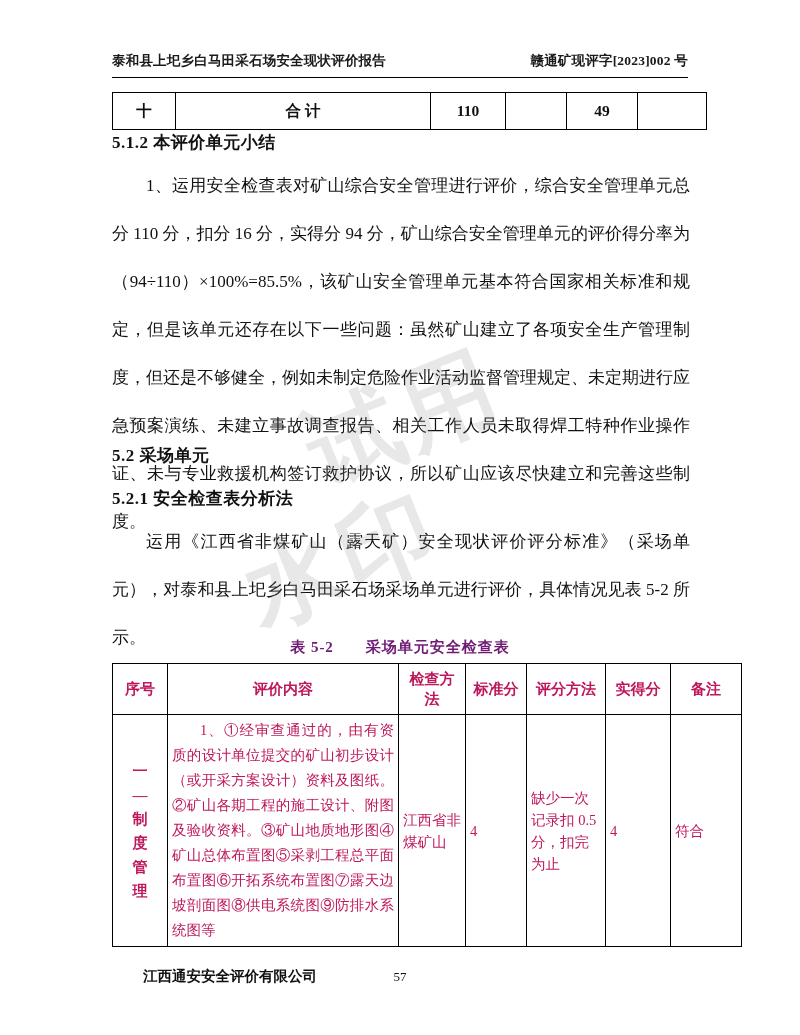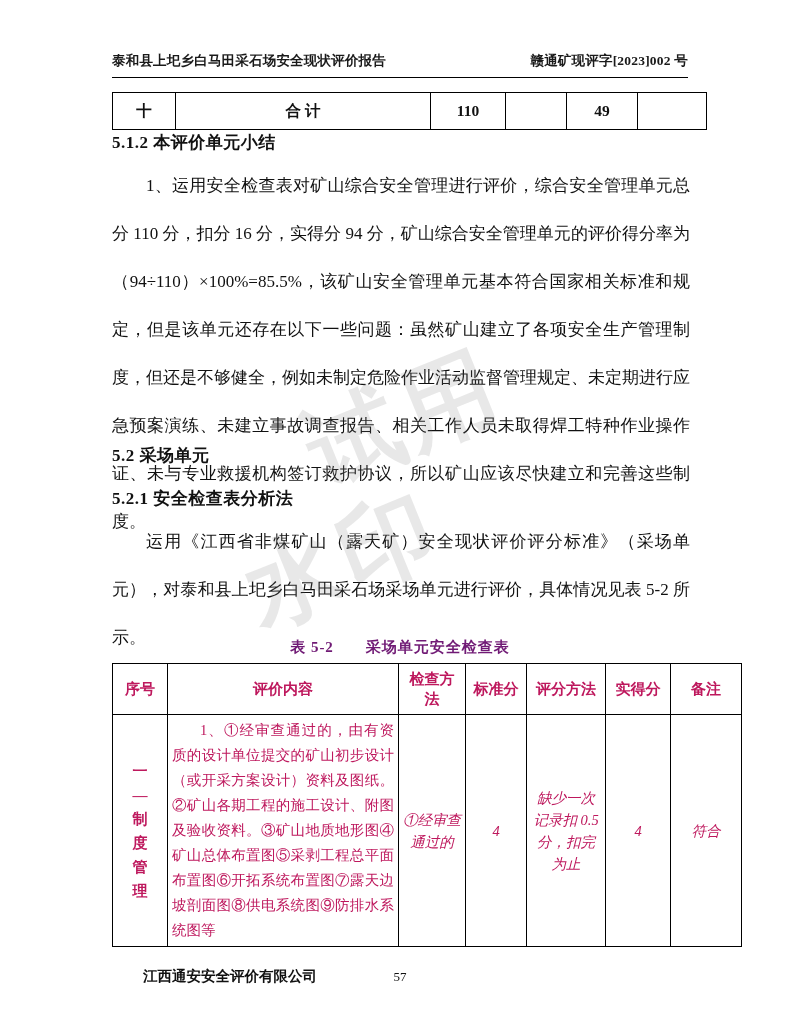--- a/index.html
+++ b/index.html
@@ -134,24 +134,22 @@
   }
   .col-seq    { width: 46px; }
   .col-desc   { width: 222px; }
   .col-method { width: 58px; }
   .col-std    { width: 52px; }
   .col-score  { width: 70px; }
   .col-act    { width: 56px; }
   .col-note   { width: 62px; font-family: Liberation Serif, serif; }
 
   .cell-center {
-    text-align: center;
     font-size: 14.5px;
     line-height: 22px;
-    font-style: italic;
   }
   .cell-desc {
     text-align: justify;
     text-justify: inter-ideograph;
     font-size: 14.5px;
     line-height: 25px;
     text-indent: 28px;
   }
   .vertical-label {
     text-align: center;
@@ -257,21 +255,21 @@
         <tr>
           <td class="vertical-label">
               <span>一</span>
               <span>—</span>
               <span>制</span>
               <span>度</span>
               <span>管</span>
               <span>理</span>
             </td>
           <td class="cell-desc">1、①经审查通过的，由有资质的设计单位提交的矿山初步设计（或开采方案设计）资料及图纸。②矿山各期工程的施工设计、附图及验收资料。③矿山地质地形图④矿山总体布置图⑤采剥工程总平面布置图⑥开拓系统布置图⑦露天边坡剖面图⑧供电系统图⑨防排水系统图等</td>
-          <td class="cell-center">①经审查通过的</td>
+          <td class="cell-center">江西省非煤矿山</td>
           <td class="cell-center">4</td>
           <td class="cell-center">缺少一次记录扣 0.5 分，扣完为止</td>
           <td class="cell-center">4</td>
           <td class="cell-center">符合</td>
         </tr>
       </tbody>
     </table>
 
     <div class="footer-left">江西通安安全评价有限公司</div>
     <div class="footer-page">57</div>

